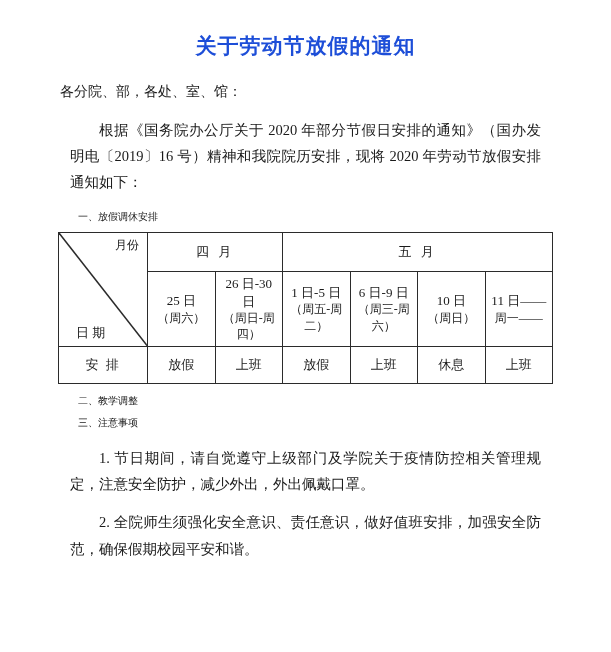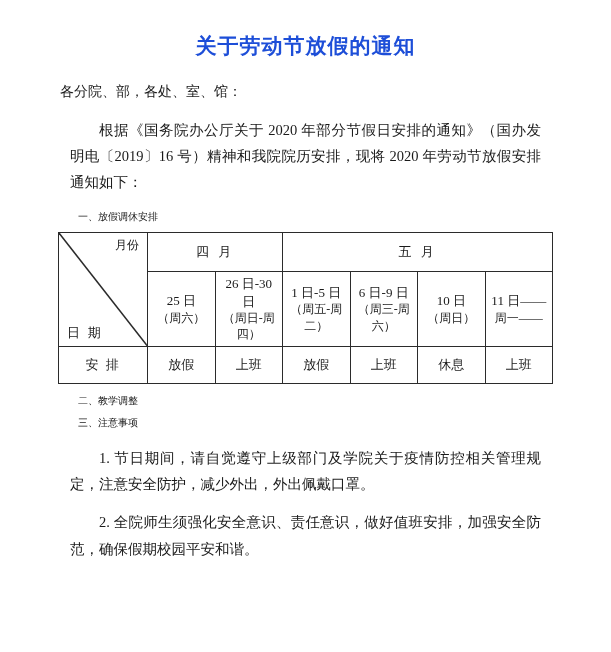--- a/index.html
+++ b/index.html
@@ -76,23 +76,22 @@
   }
   td.corner .m {
     position: absolute;
     top: 4px;
     right: 8px;
     font-size: 12px;
   }
   td.corner .d {
     position: absolute;
     bottom: 4px;
-    left: 8px;
+    left: 17px;
     font-size: 13px;
-    font-family: Liberation Mono, monospace;
   }
   td.month {
     font-size: 16px;
     height: 32px;
     letter-spacing: 3px;
   }
   td.daterange {
     height: 40px;
     line-height: 1.35;
     font-size: 12px;

